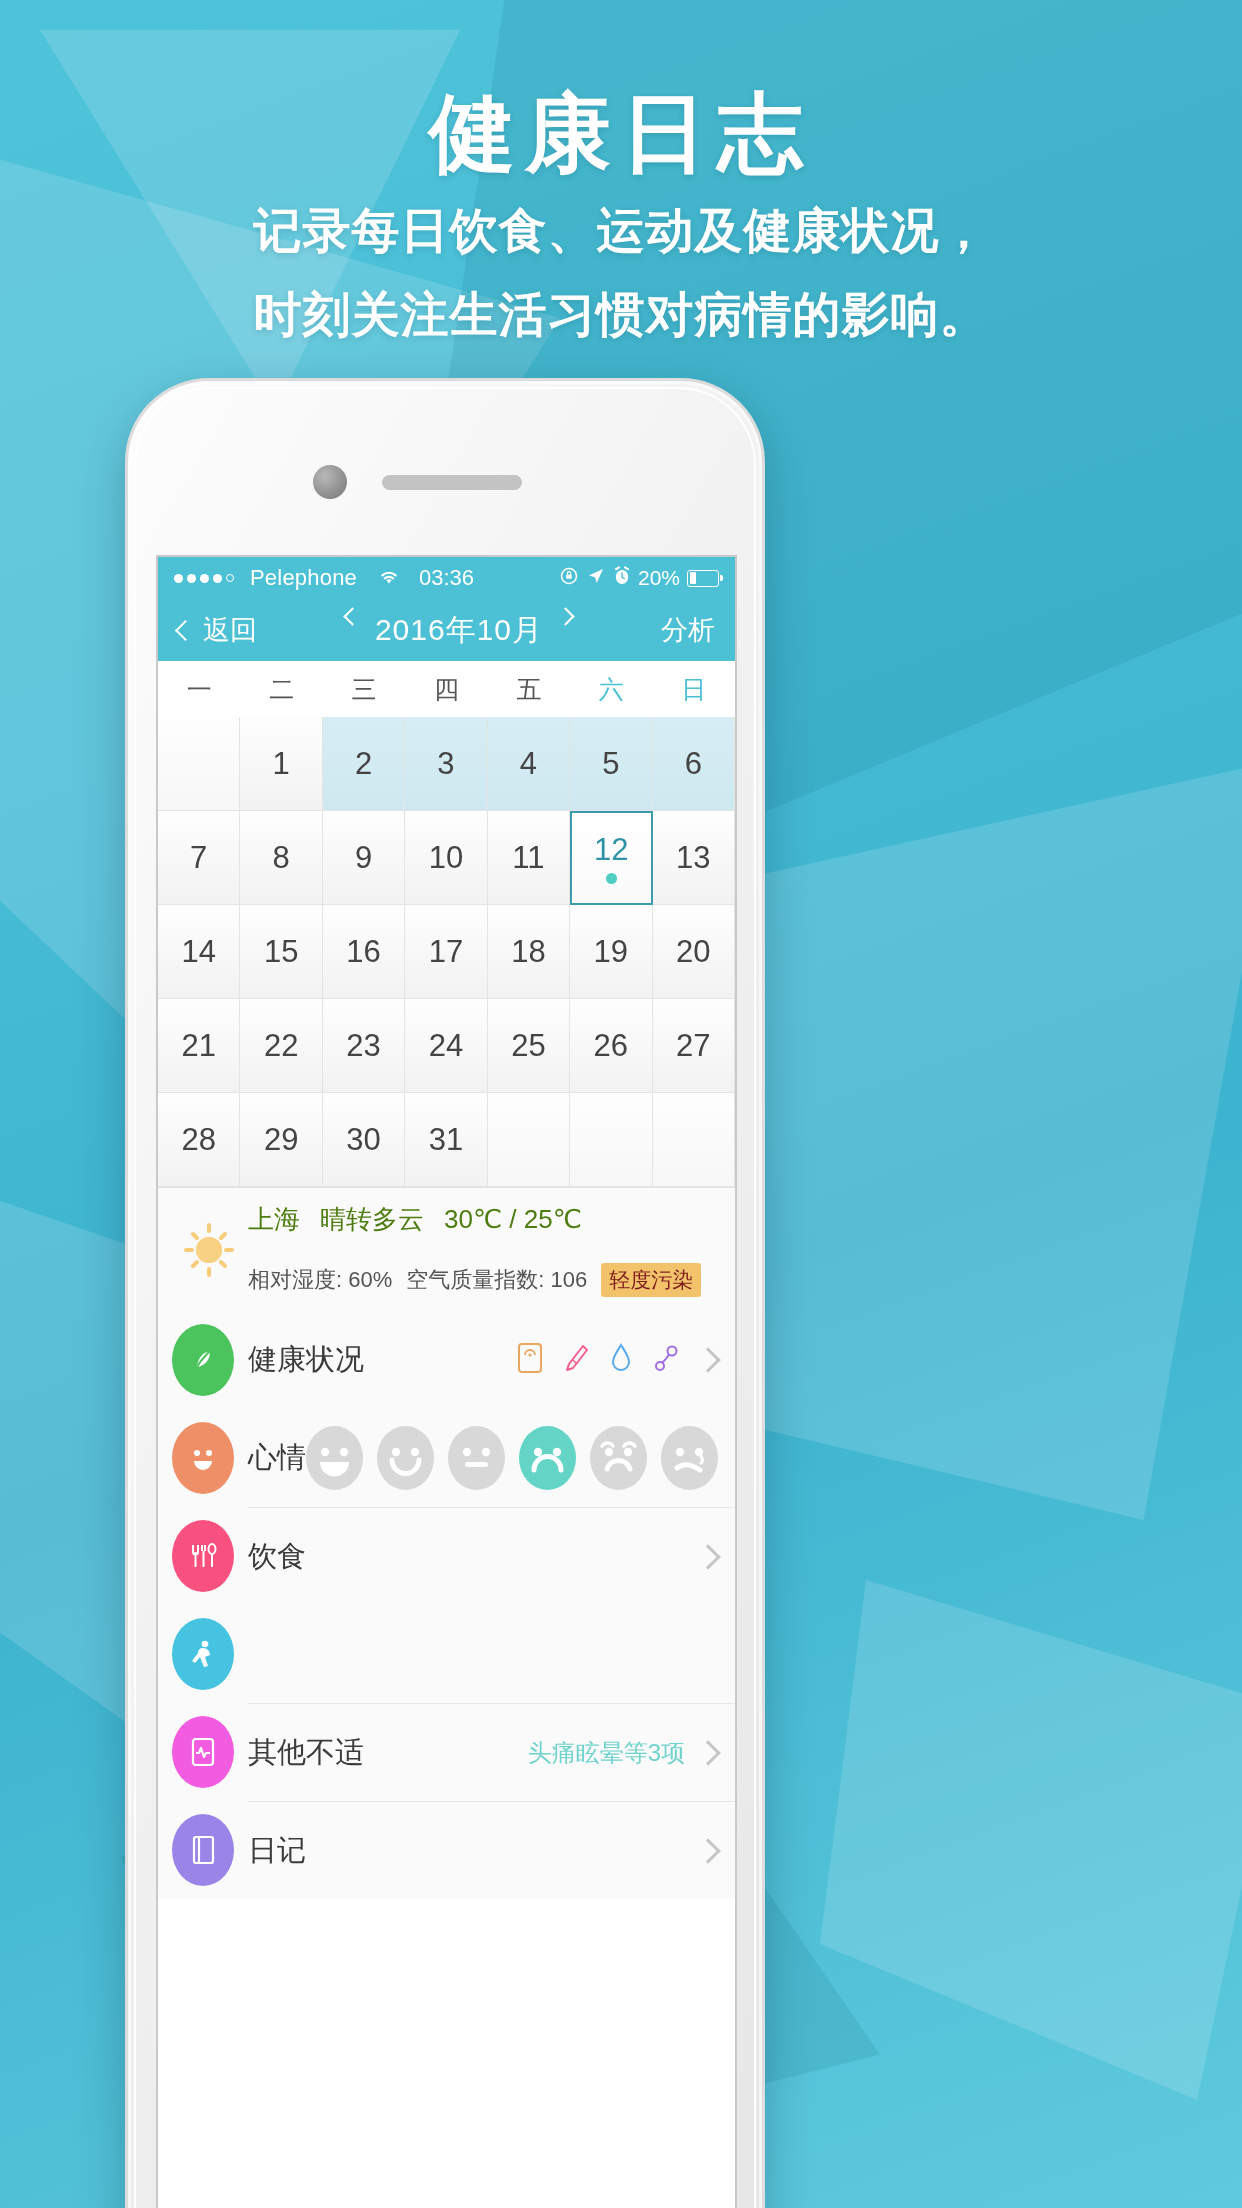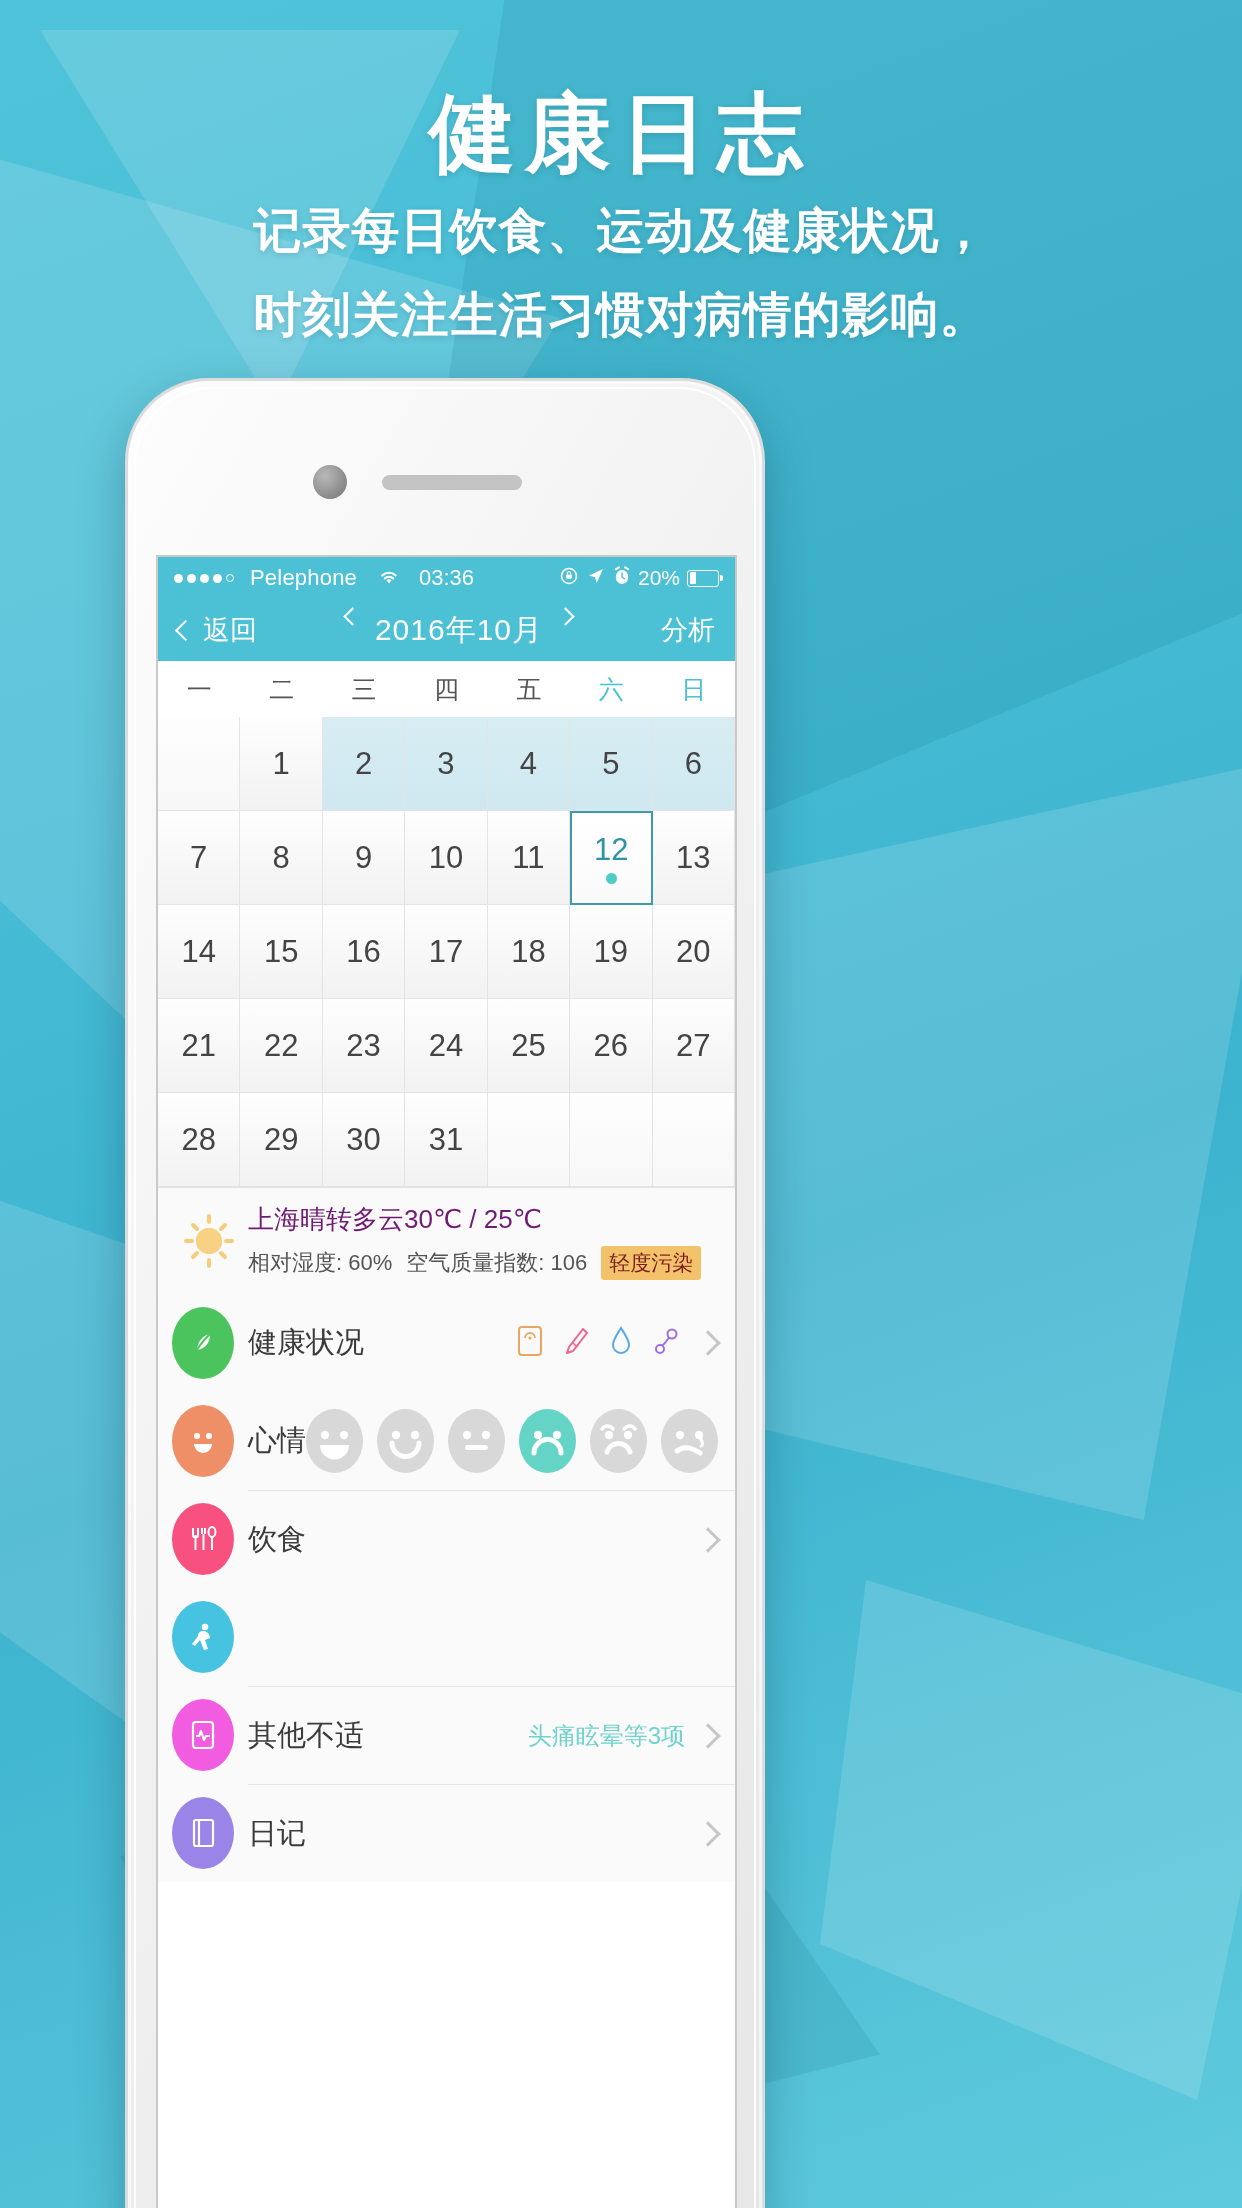--- a/index.html
+++ b/index.html
@@ -94,22 +94,22 @@
   .cell.blank{background:linear-gradient(180deg,#fefefe,#f7f7f7);color:transparent;}
   .cell.sel{border:2px solid #3c9cae;background:linear-gradient(180deg,#ffffff,#fafafa);
     color:#2f93a6;}
   .cell .dotmark{width:11px;height:11px;border-radius:50%;background:#4ecec2;margin-top:5px;}
 
   
   .detail{background:#fafafa;border-top:1px solid #e2e2e2;}
   .weather{display:flex;align-items:center;padding:14px 0 14px 14px;background:#fafafa;}
   .sun{width:62px;height:62px;position:relative;flex:0 0 62px;margin:0 8px 0 6px;}
   .wtxt{flex:1;}
-  .wrow1{font-size:26px;color:#701a75;display:flex;align-items:center;}
-  .wrow2{font-size:22px;color:#555;display:flex;align-items:center;gap:14px;margin-top:9px;}
+  .wrow1{font-size:26px;color:#4d7c0f;display:flex;align-items:center;gap:20px;}
+  .wrow2{font-size:22px;color:#555;display:flex;align-items:center;gap:14px;margin-top:26px;}
   .badge{background:#f3c36b;color:#7f1d1d;font-size:21px;padding:3px 8px;border-radius:3px;}
 
   .row{display:flex;align-items:center;min-height:98px;padding-left:14px;background:#fafafa;
     box-sizing:border-box;}
   .ic{width:62px;height:72px;border-radius:50%;flex:0 0 62px;margin-right:14px;
     display:flex;align-items:center;justify-content:center;color:#fff;}
   .rbody{flex:1;display:flex;align-items:center;border-top:1px solid #e6e6e6;
     min-height:98px;padding-right:18px;box-sizing:border-box;}
   .rbody.nb{border-top:none;}
   .rlabel{font-size:29px;color:#3b3b3b;flex:0 0 auto;}

